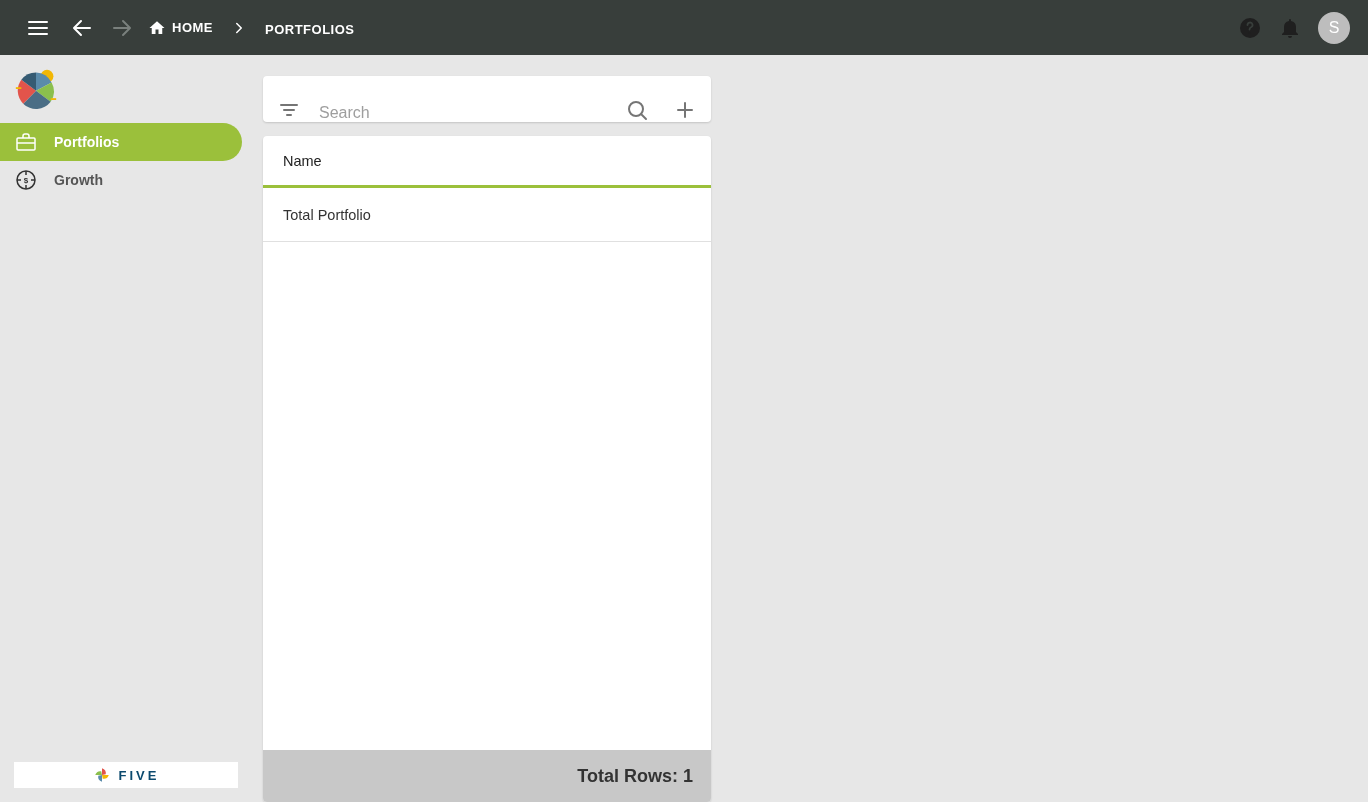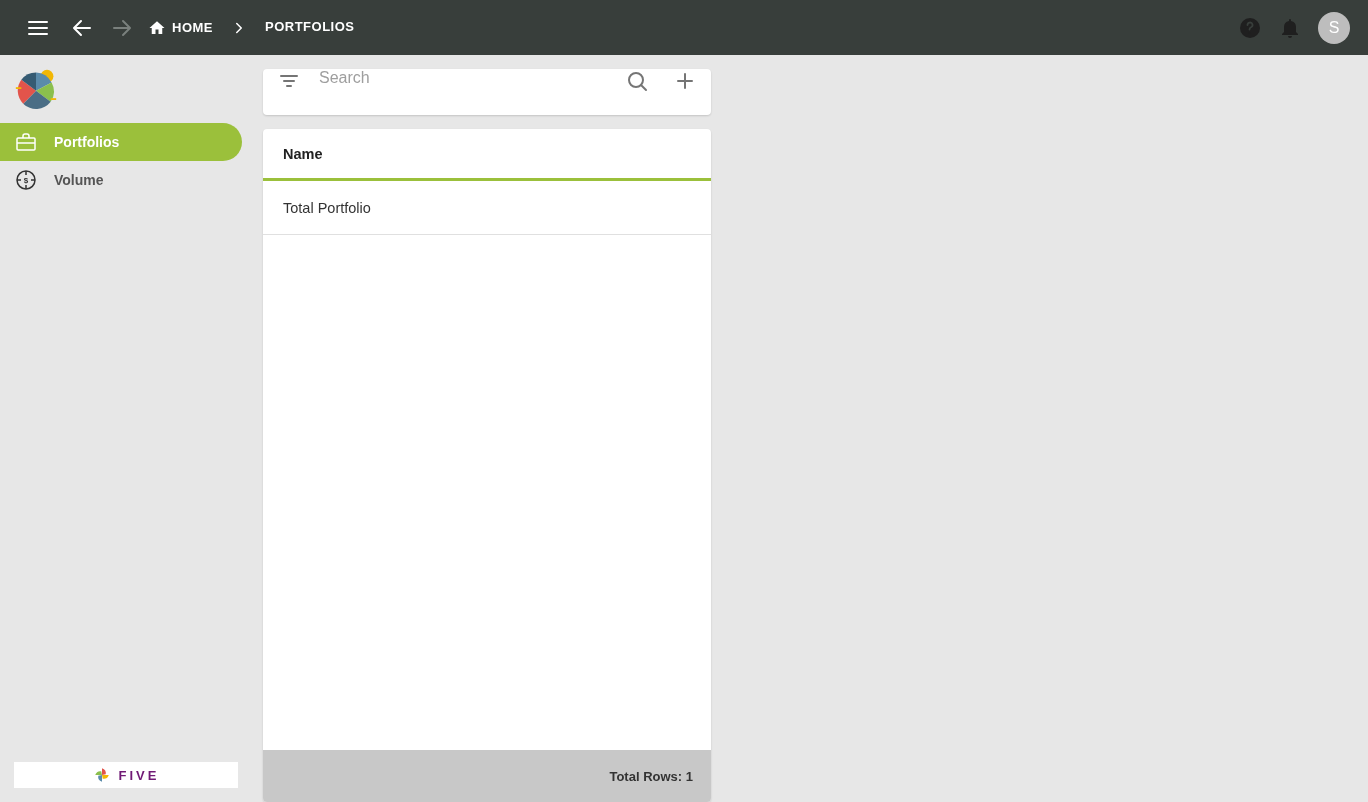--- a/index.html
+++ b/index.html
@@ -14,21 +14,21 @@
     color: #fff;
     padding: 0 18px;
   }
   .topbar .icon-btn {
     width: 40px; height: 40px;
     display: flex; align-items: center; justify-content: center;
     color: #fff; cursor: pointer; border-radius: 50%;
   }
   .topbar .icon-btn.disabled { color: #7a807d; }
   .topbar .gap-small { width: 4px; }
-  .breadcrumb { display: flex; align-items: flex-start; font-size: 13px; font-weight: 700; letter-spacing: .5px; }
+  .breadcrumb { display: flex; align-items: flex-end; font-size: 13px; font-weight: 700; letter-spacing: .5px; }
   .breadcrumb .crumb { display: flex; align-items: center; gap: 6px; padding: 0 6px; cursor: pointer; }
   .breadcrumb .sep { color: #fff; width: 40px; display:flex; justify-content:center; }
   .topbar .spacer { flex: 1; }
   .avatar {
     width: 32px; height: 32px; border-radius: 50%;
     background: #bdbdbd; color: #fff; font-weight: 500;
     display: flex; align-items: center; justify-content: center;
     font-size: 16px; margin-left: 8px;
   }
   .topbar-right-icons { display:flex; align-items:center; }
@@ -62,37 +62,37 @@
   }
   .nav-item.active { background: #9bc03b; color: #fff; }
   .nav-item .nav-icon { width: 24px; height: 24px; display:flex; align-items:center; justify-content:center; }
   .nav-item.active svg { stroke:#fff; fill:none; }
   .nav-item svg { stroke:#333; fill:none; stroke-width:1.5; }
 
   .sidebar .footer-brand {
     position: absolute; left: 14px; bottom: 14px;
     width: 224px; height: 26px; background: #fff;
     display: flex; align-items: center; justify-content: center;
-    font-size: 13px; letter-spacing: 3px; font-weight:600; color:#701a75;
+    font-size: 13px; letter-spacing: 3px; font-weight:600; color:#0c4a6e;
     gap: 8px;
   }
 
   
   .main {
     position: absolute; top: 55px; left: 263px;
     width: 448px; bottom: 0;
     display: flex; flex-direction: column;
   }
   .search-card {
-    margin-top: 14px;
+    margin-top: 21px;
     height: 46px;
     background: #fff;
     border-radius: 4px;
     box-shadow: 0 1px 2px rgba(0,0,0,.15);
-    display: flex; align-items: flex-start;
+    display: flex; align-items: flex-end;
     padding: 0 14px;
     gap: 18px;
     color: #6b6b6b;
   }
   .search-card input {
     flex: 1; border: none; outline: none;
     font-size: 16px; color: #333;
   }
   .search-card input::placeholder { color: #9e9e9e; }
   .search-card .end-icons { display:flex; align-items:center; gap: 24px; }
@@ -103,38 +103,38 @@
     background: #fff;
     border-radius: 4px;
     box-shadow: 0 1px 2px rgba(0,0,0,.15);
     display: flex; flex-direction: column;
     overflow: hidden;
   }
   .list-header {
     height: 52px;
     display: flex; align-items: center;
     padding: 0 20px;
-    font-size: 14.5px; font-weight: 700; color: #222;
+    font-size: 14.5px; font-weight: 400; color: #222;
     border-bottom: 3px solid #9bc03b;
   }
   .list-row {
     height: 54px;
     display: flex; align-items: center;
     padding: 0 20px;
     font-size: 14.5px; color: #333;
     border-bottom: 1px solid #e0e0e0;
     cursor: pointer;
   }
   .list-body { flex: 1; }
   .list-footer {
     height: 52px;
     background: #c8c8c8;
     display: flex; align-items: center; justify-content: flex-end;
     padding: 16px 18px;
-    font-size: 13px; font-weight: 700; color: #333;
+    font-size: 18px; font-weight: 700; color: #333;
   }
 
   
   .mi { width: 24px; height: 24px; }
 </style>
 </head>
 <body>
 
 <div class="topbar">
   <div class="icon-btn">
@@ -217,21 +217,21 @@
       <span>Portfolios</span>
     </div>
     <div class="nav-item">
       <span class="nav-icon">
         <svg viewBox="0 0 24 24" class="mi">
             <circle cx="12" cy="12" r="9"></circle>
             <path d="M12 3v4M12 17v4M3 12h4M17 12h4"></path>
             <text x="12" y="15" text-anchor="middle" font-size="8" fill="#333" stroke="none">$</text>
           </svg>
       </span>
-      <span>Volume</span>
+      <span>Growth</span>
     </div>
   </div>
 
   <div class="footer-brand">
     <svg width="18" height="18" viewBox="0 0 24 24">
       <path d="M12 12 L12 3 Q18 5 17 11 Z" fill="#e2544b"></path>
       <path d="M12 12 L21 12 Q19 18 13 17 Z" fill="#f2b705"></path>
       <path d="M12 12 L12 21 Q6 19 7 13 Z" fill="#5a8bab"></path>
       <path d="M12 12 L3 12 Q5 6 11 7 Z" fill="#8bbf4d"></path>
     </svg>

